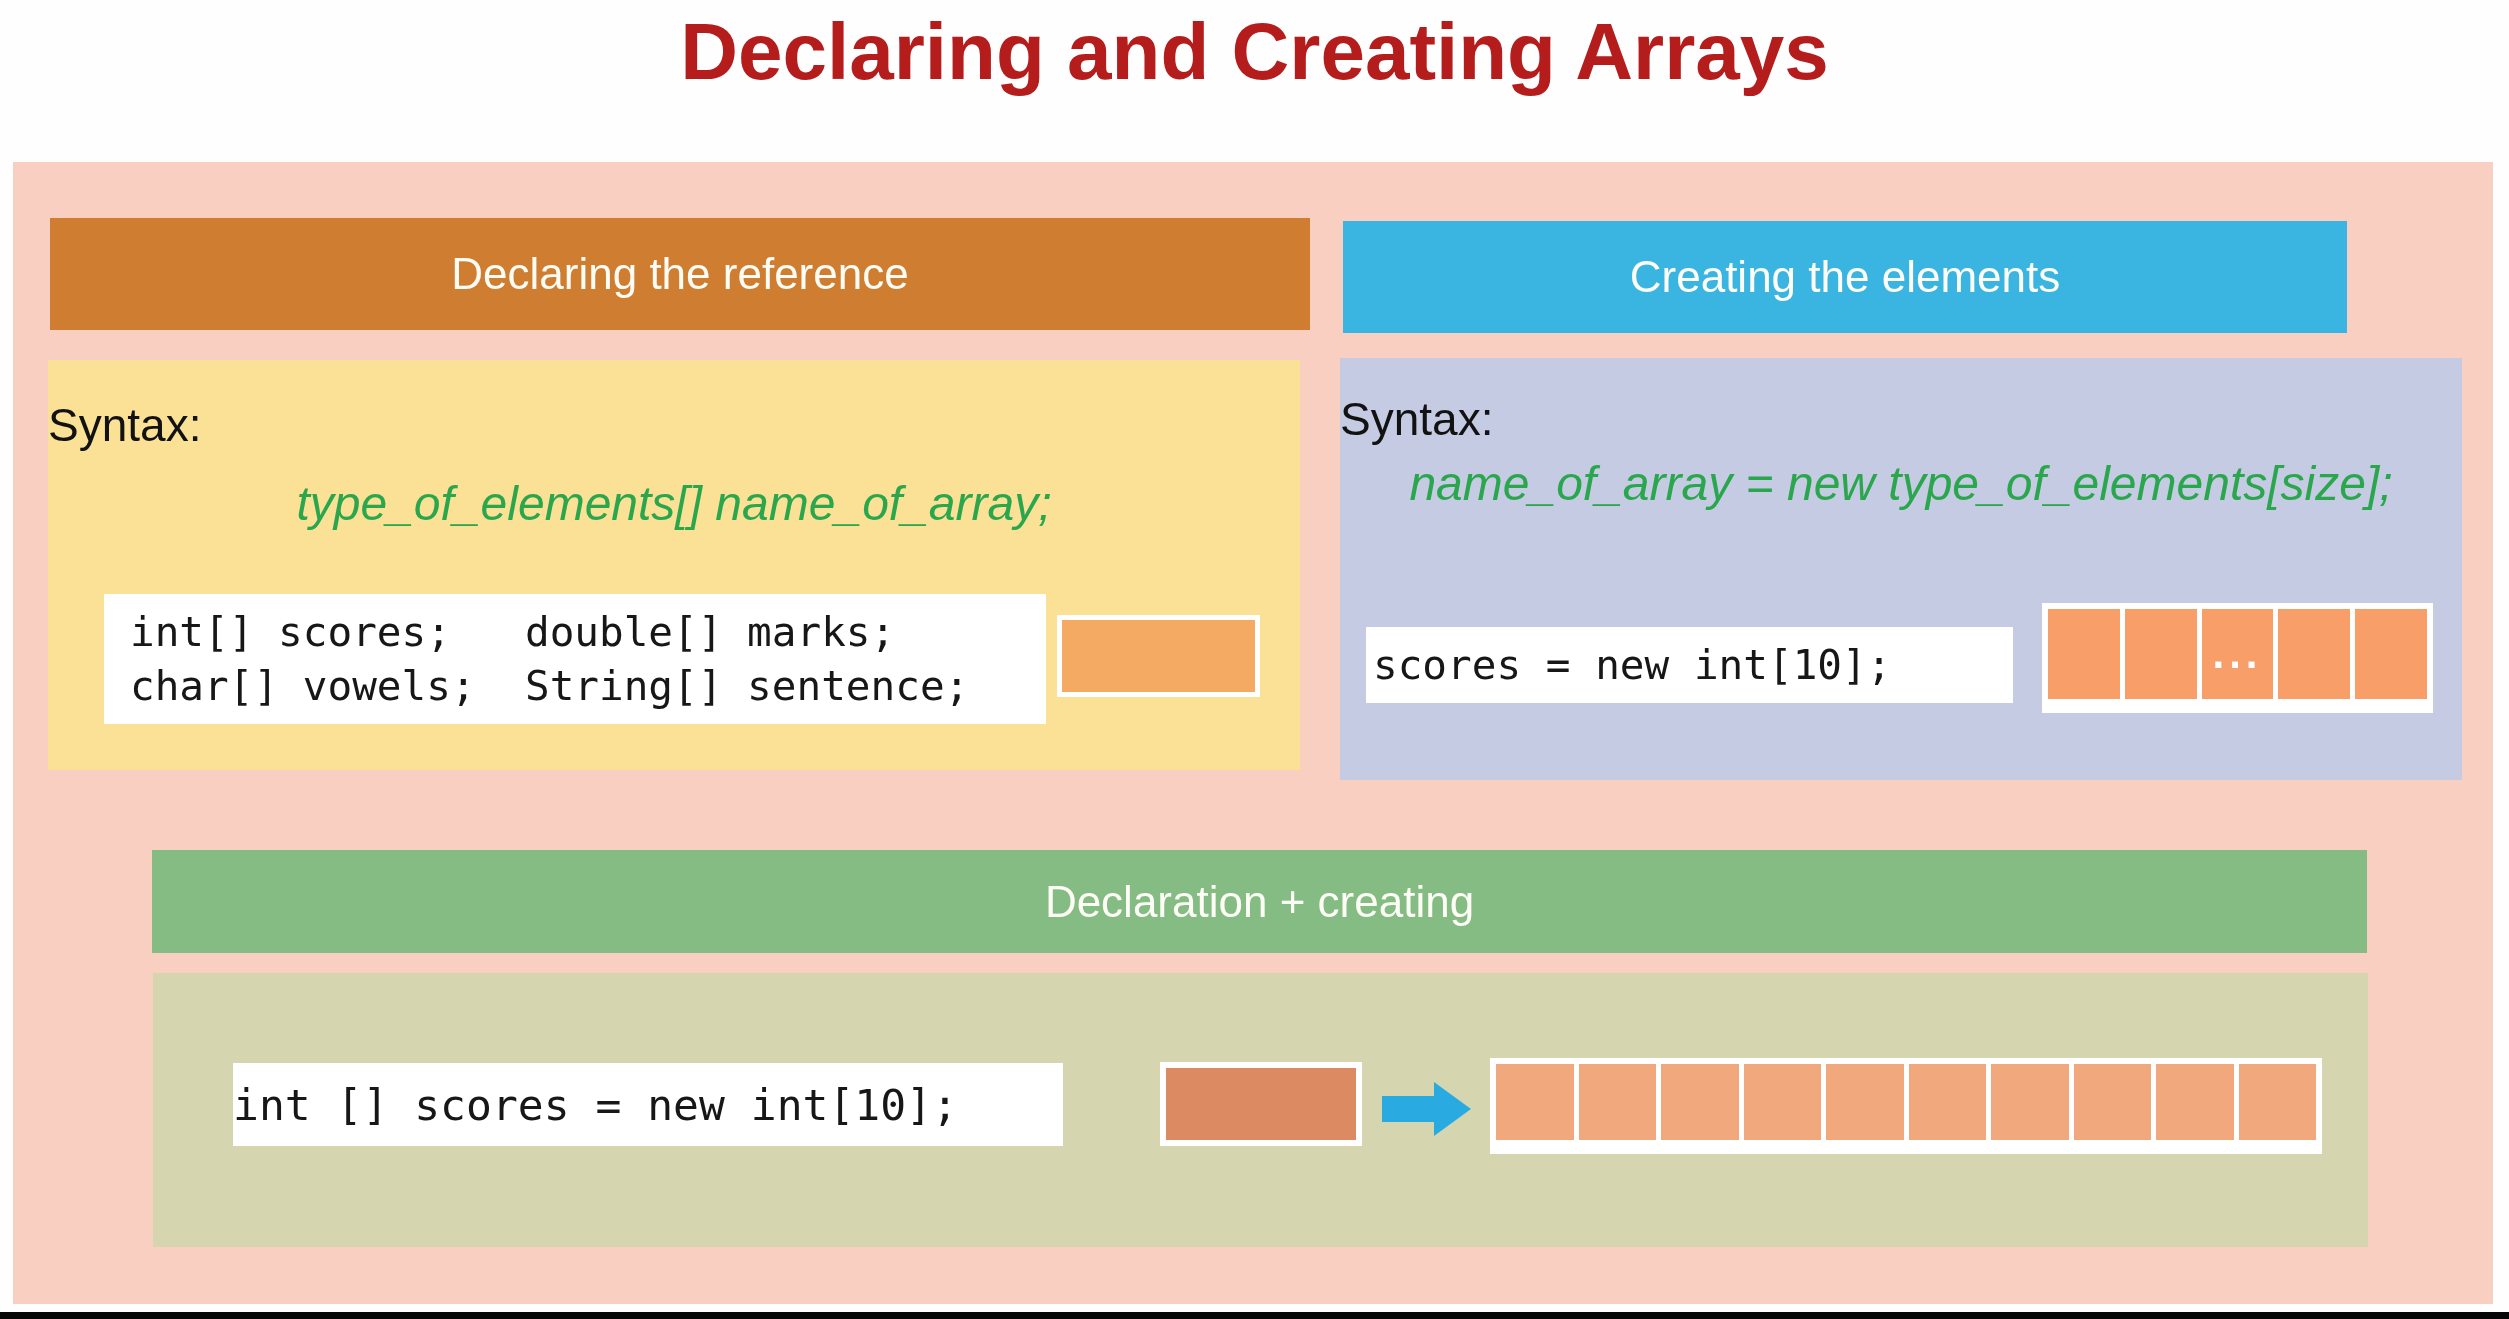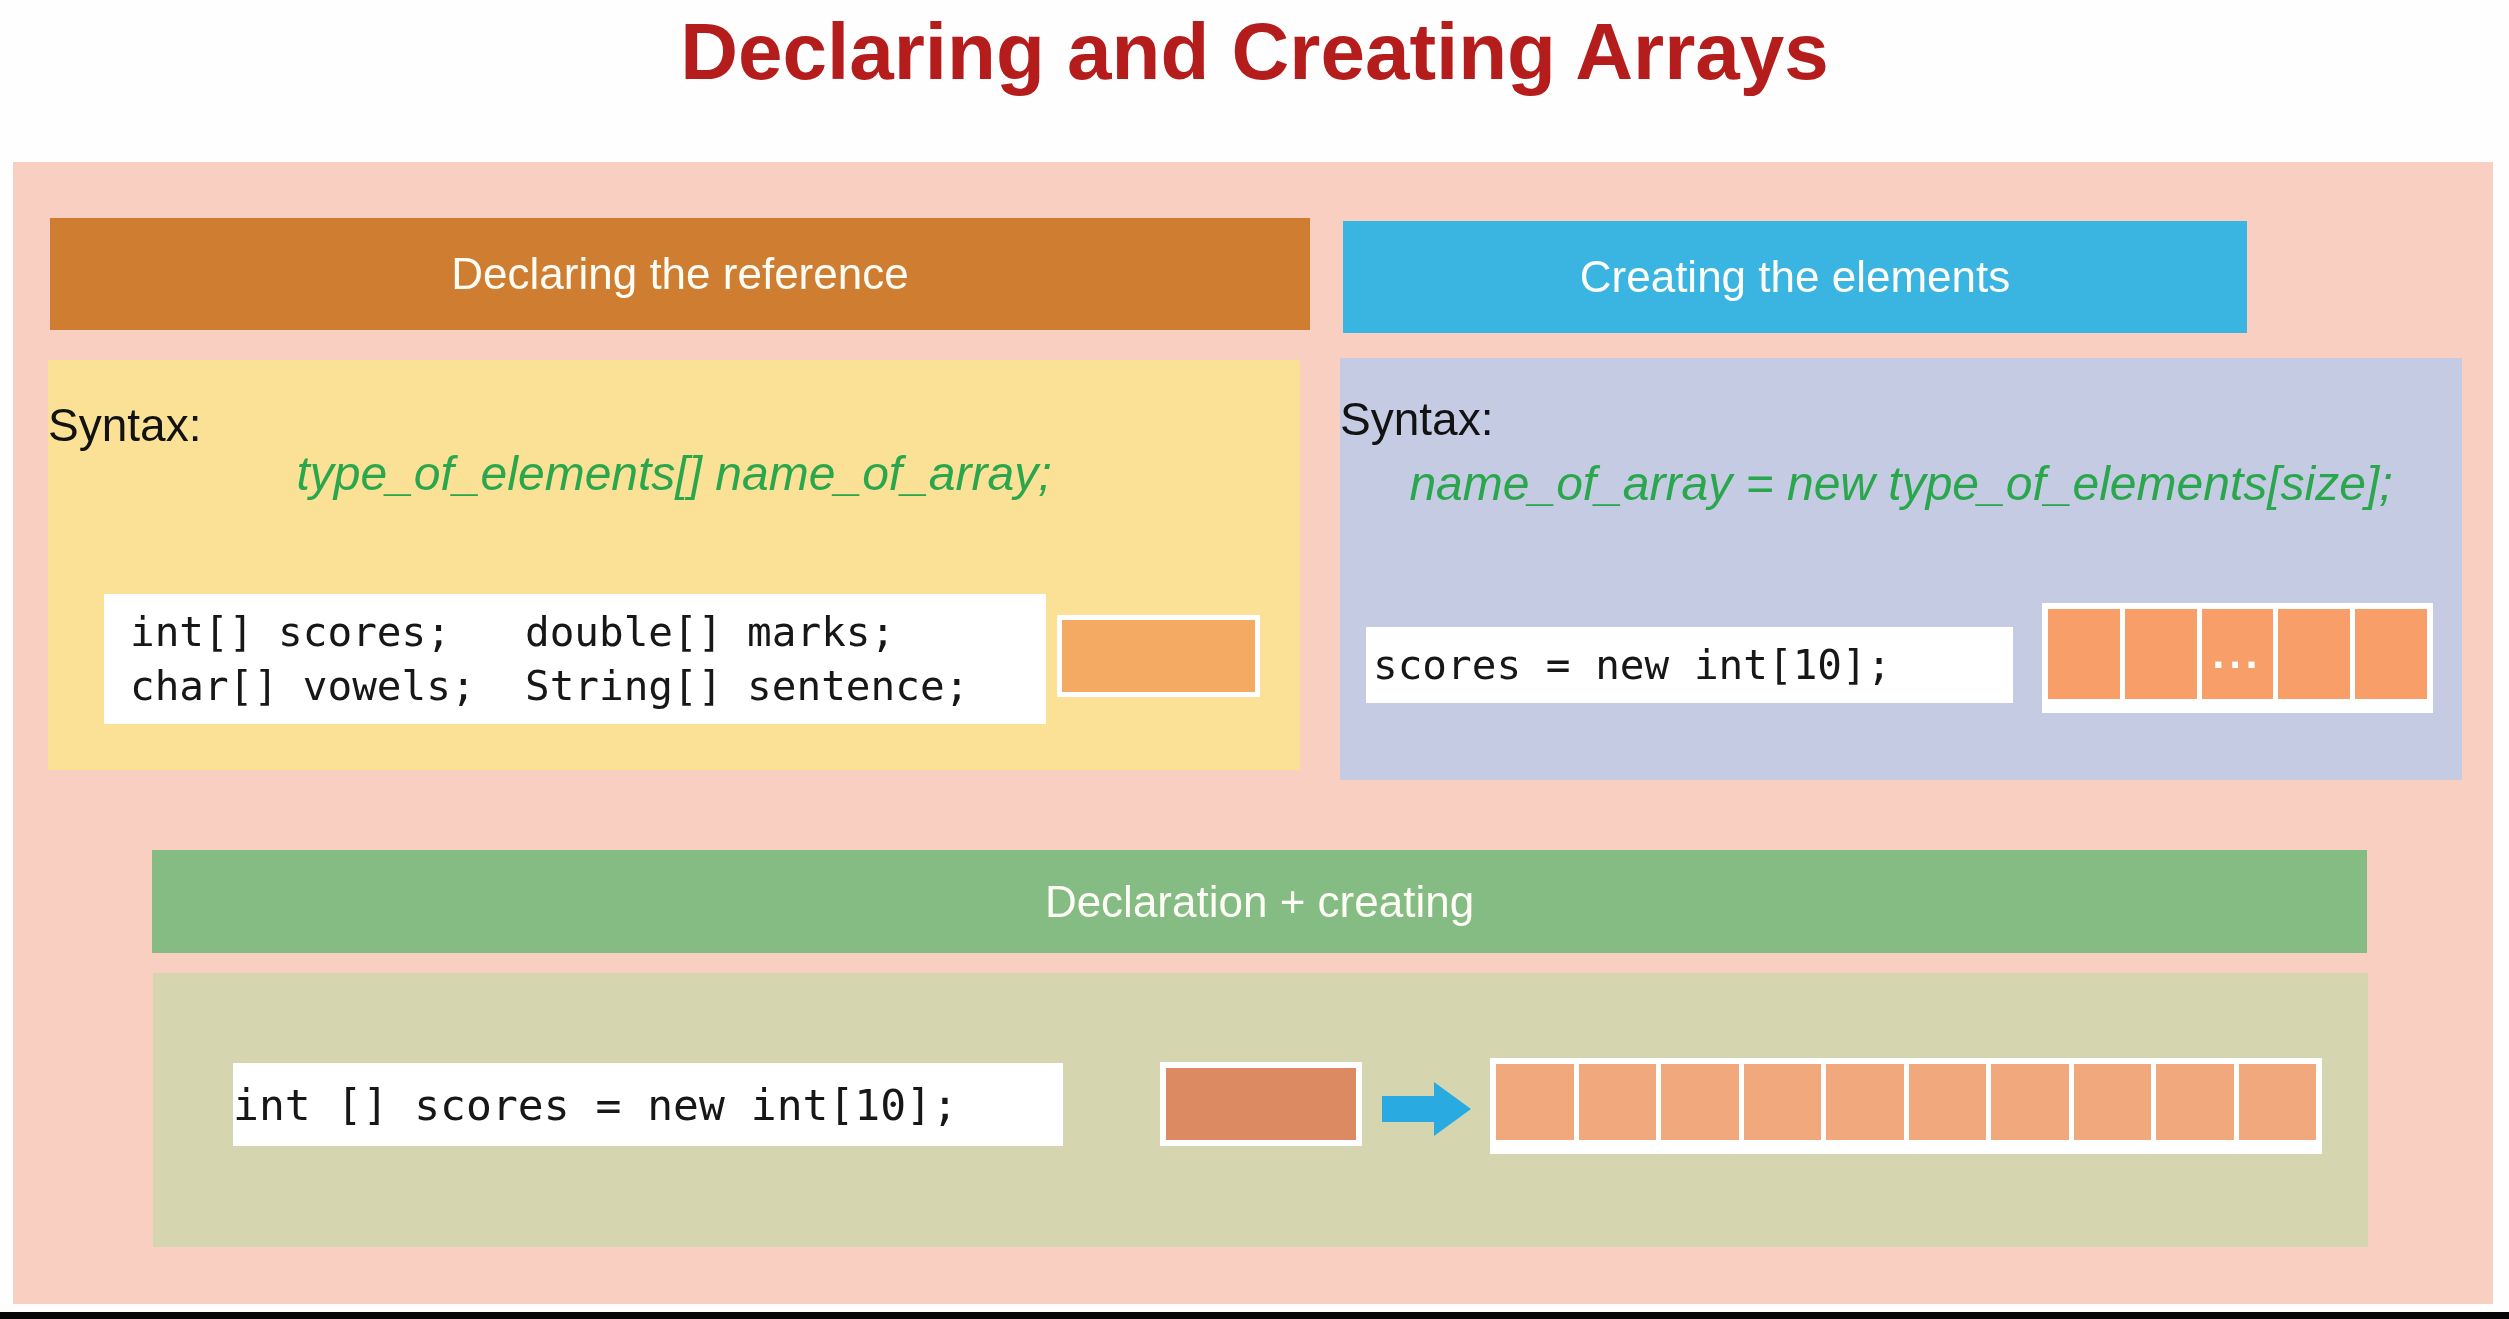--- a/index.html
+++ b/index.html
@@ -5,35 +5,35 @@
   html,body{margin:0;padding:0;background:#fff;}
   .slide{position:relative;width:2509px;height:1319px;background:#fdfefd;overflow:hidden;
          font-family:"Liberation Sans",sans-serif;}
   .title{position:absolute;top:6px;left:0;width:100%;margin:0;text-align:center;
          font-size:80px;font-weight:bold;color:var(--title-red);letter-spacing:0px;}
   .panel{position:absolute;left:13px;top:162px;width:2480px;height:1142px;background:var(--pink);}
 
   .hdr{position:absolute;display:flex;align-items:center;justify-content:center;
        color:#fdfdf6;font-size:44px;font-weight:normal;}
   .hdr-declaring{left:50px;top:218px;width:1260px;height:112px;background:var(--orange-header);}
-  .hdr-creating{left:1343px;top:221px;width:904px;height:112px;background:var(--blue-header);}
+  .hdr-creating{left:1343px;top:221px;width:1004px;height:112px;background:var(--blue-header);}
   .hdr-combined{left:152px;top:850px;width:2215px;height:103px;background:var(--green-header);}
 
   .box{position:absolute;}
   .box-yellow{left:48px;top:360px;width:1252px;height:410px;background:var(--yellow);}
   .box-lavender{left:1340px;top:358px;width:1122px;height:422px;background:var(--lavender);}
   .box-khaki{left:153px;top:973px;width:2215px;height:274px;background:var(--khaki);}
 
   .syntax-label{position:absolute;left:0;right:0;text-align:left;color:#121212;
                 font-size:46px;font-weight:normal;}
   .box-yellow .syntax-label{top:38px;}
   .box-lavender .syntax-label{top:34px;}
   .syntax-line{position:absolute;left:0;right:0;text-align:center;color:var(--green-text);
                font-size:48px;font-style:italic;font-weight:normal;}
-  .box-yellow .syntax-line{top:86px;}
+  .box-yellow .syntax-line{top:116px;}
   .box-lavender .syntax-line{top:98px;}
 
   .codebox{position:absolute;background:#fff;color:#171717;
            font-family:"DejaVu Sans Mono","Liberation Mono",monospace;
            white-space:pre;display:flex;flex-direction:column;justify-content:center;}
   .code-left{left:104px;top:594px;width:916px;height:130px;font-size:41px;line-height:1.32;padding-left:26px;}
   .code-right{left:1366px;top:627px;width:640px;height:76px;font-size:41px;padding-left:7px;}
   .code-bottom{left:233px;top:1063px;width:830px;height:83px;font-size:43px;}
 
   .ref-rect{position:absolute;border:5px solid #fff;}

